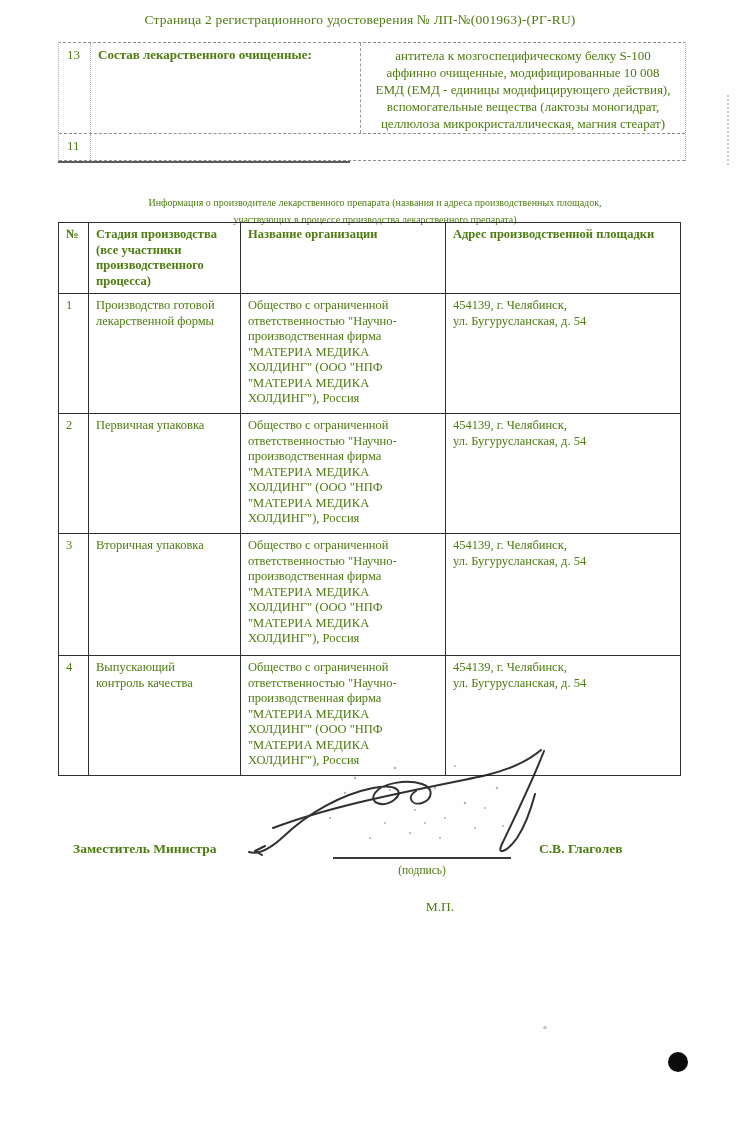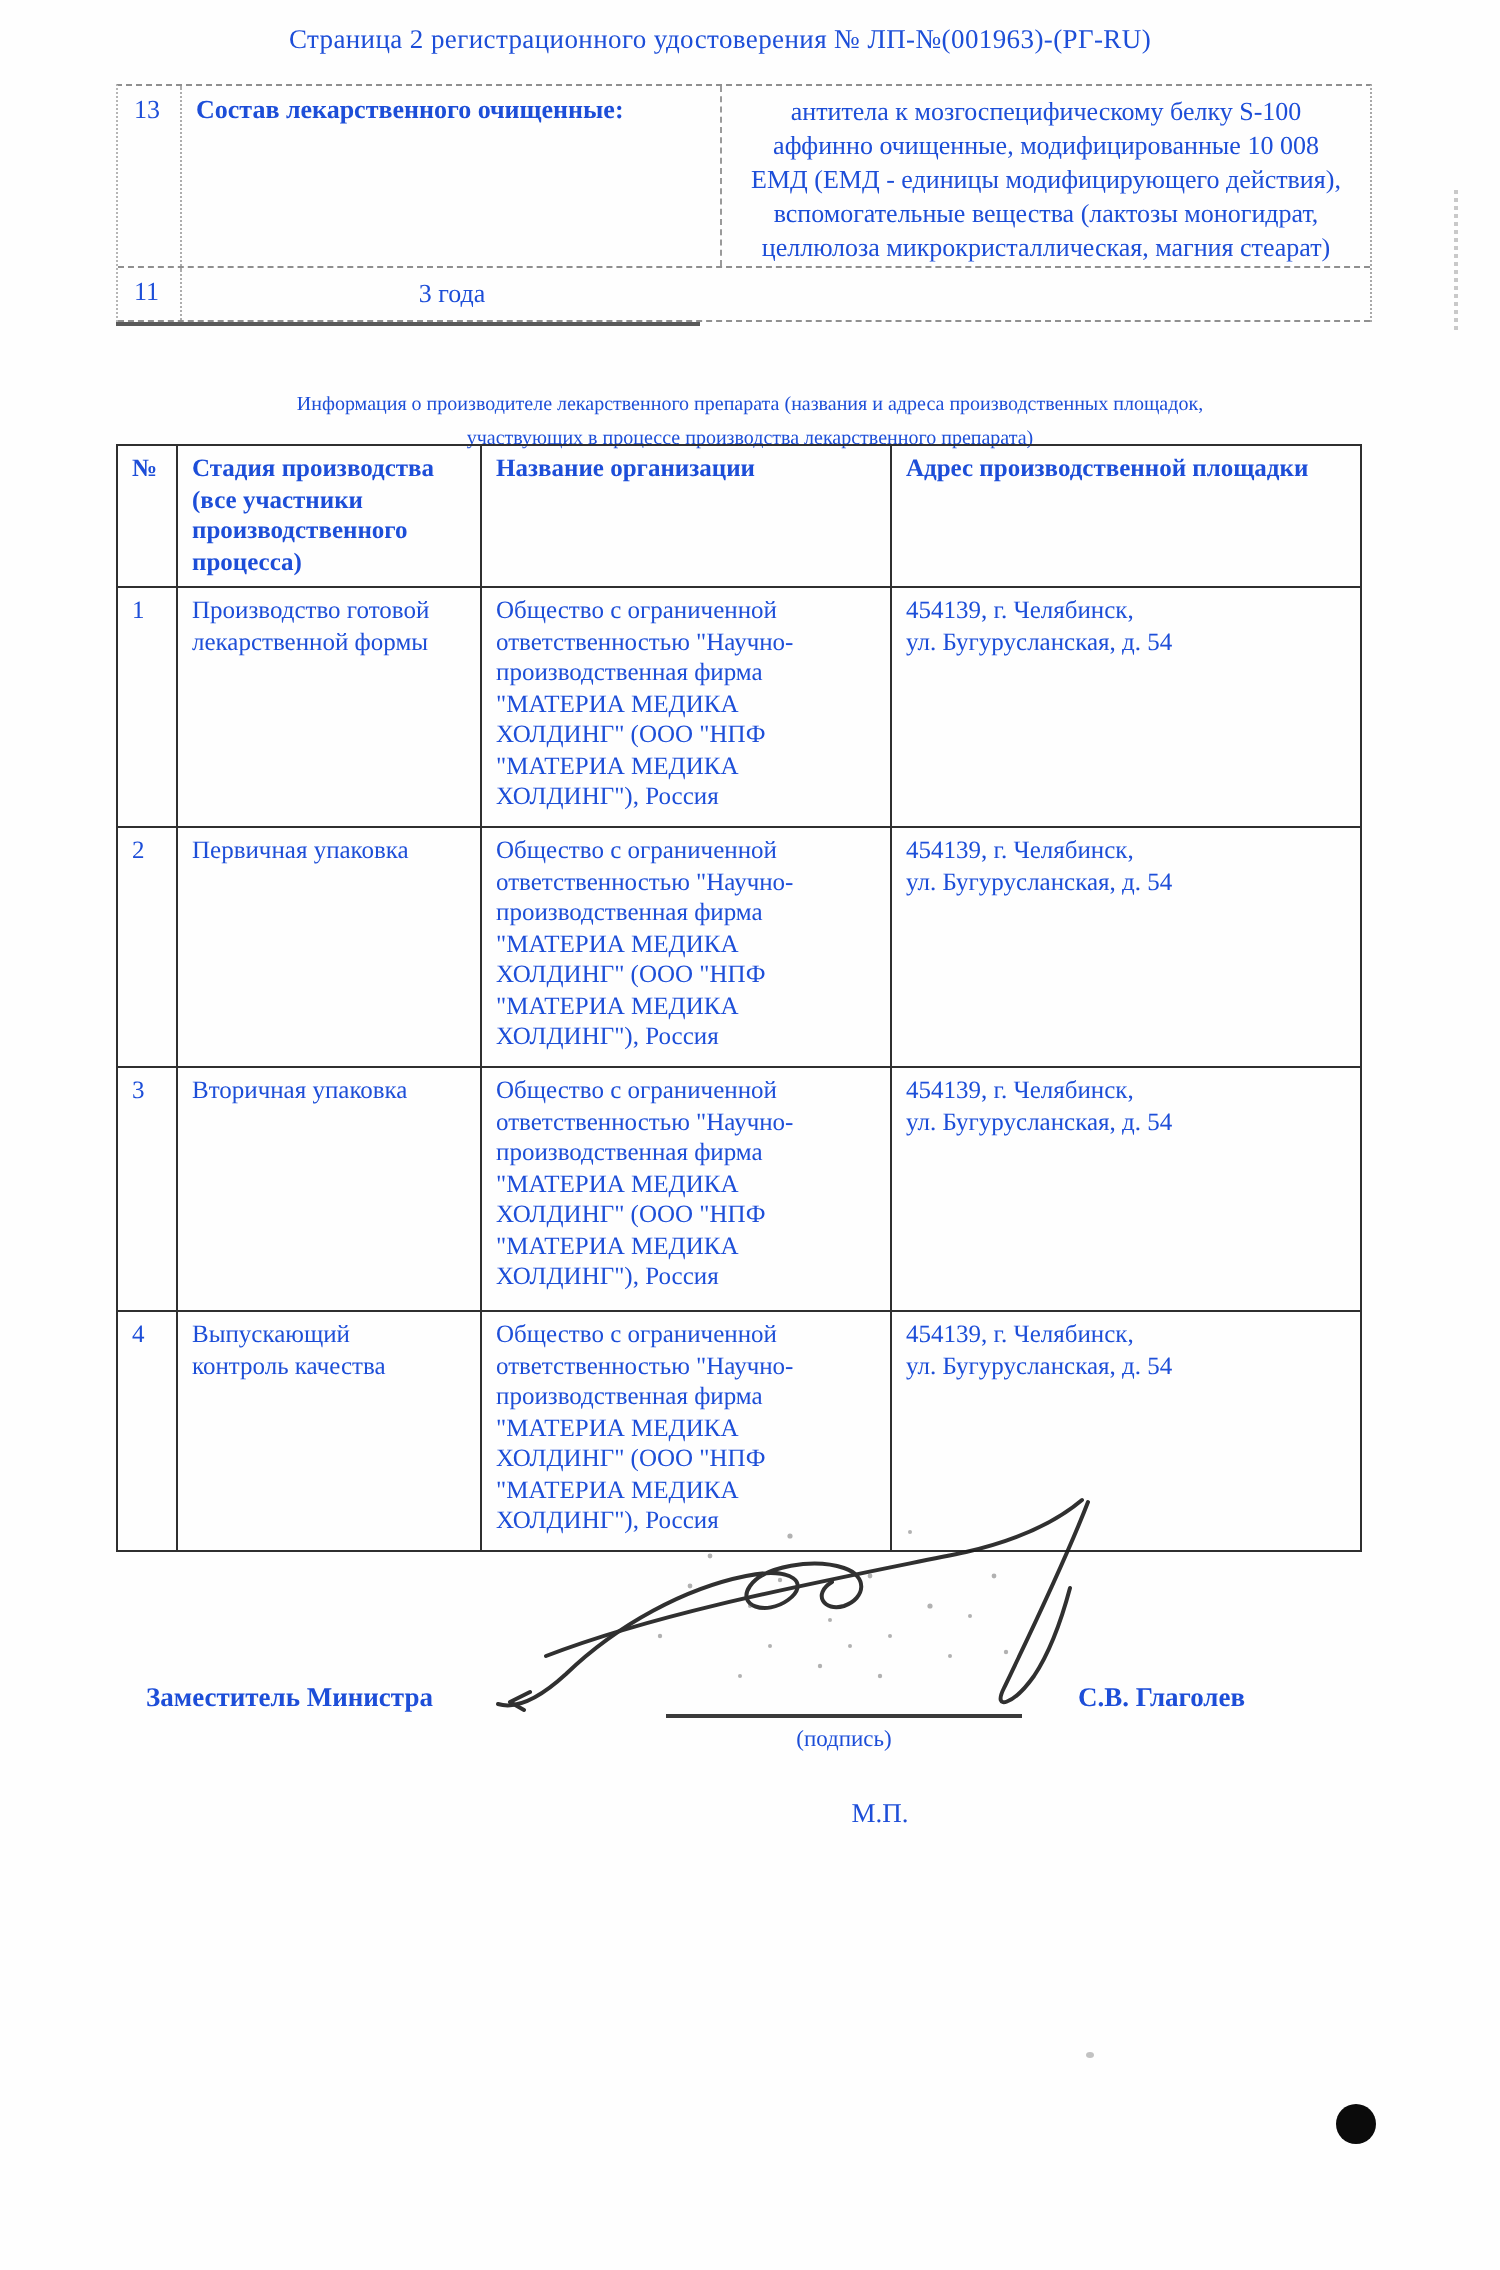--- a/index.html
+++ b/index.html
@@ -4,21 +4,21 @@
 <style>
   * { margin: 0; padding: 0; box-sizing: border-box; }
   html, body { background: #e8e8e8; }
   .page {
     position: relative;
     width: 750px;
     height: 1135px;
     margin: 0 auto;
     background: #fefefe;
     font-family: "Liberation Serif", "DejaVu Serif", serif;
-    color: #1d4ed8;
+    color: #4d7c0f;
     overflow: hidden;
   }
   .doc-header {
     position: absolute;
     top: 12px; left: 0; right: 30px;
     text-align: center;
     font-size: 13.5px;
     letter-spacing: 0.2px;
   }
   
@@ -141,21 +141,20 @@
       <div class="t1-num">13</div>
       <div class="t1-label">Состав лекарственного очищенные:</div>
       <div class="t1-value">антитела к мозгоспецифическому белку S-100
 аффинно очищенные, модифицированные 10 008
 ЕМД (ЕМД - единицы модифицирующего действия),
 вспомогательные вещества (лактозы моногидрат,
 целлюлоза микрокристаллическая, магния стеарат)</div>
     </div>
     <div class="t1-row t1-row-14">
       <div class="t1-num">11</div>
-      <div class="t1-value">3 года</div>
     </div>
   </div>
   <div class="t1-solid-underline"></div>
   <div class="t1-edge-specks"></div>
 
   <div class="info-para">Информация о производителе лекарственного препарата (названия и адреса производственных площадок,
 участвующих в процессе производства лекарственного препарата)</div>
 
   <table class="t2">
     <colgroup>

